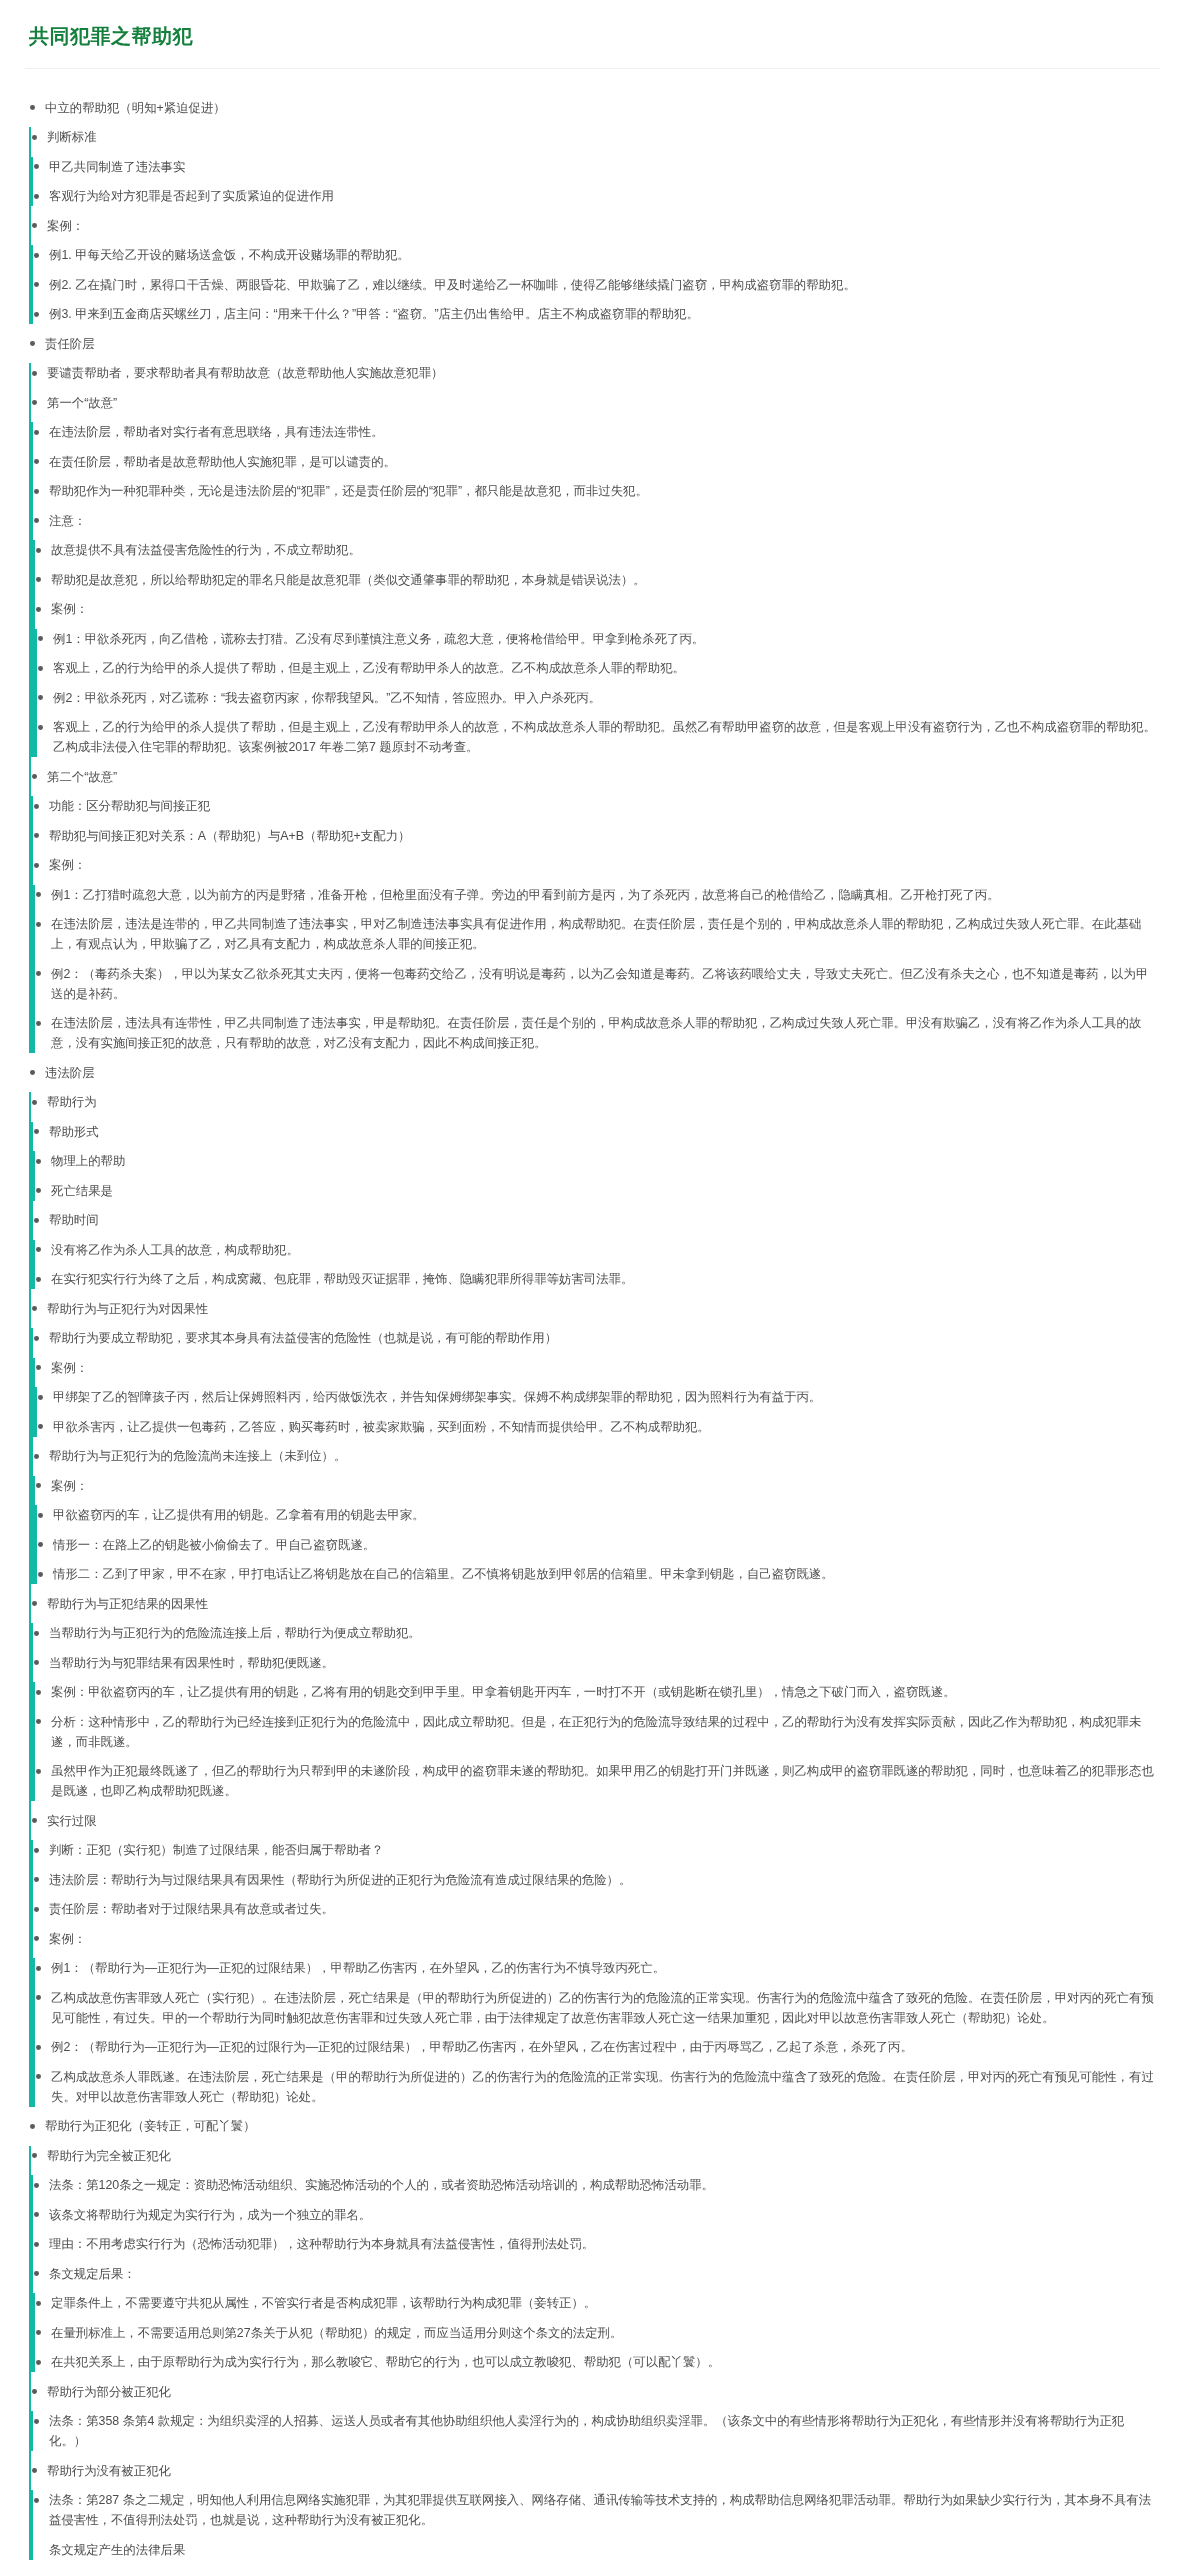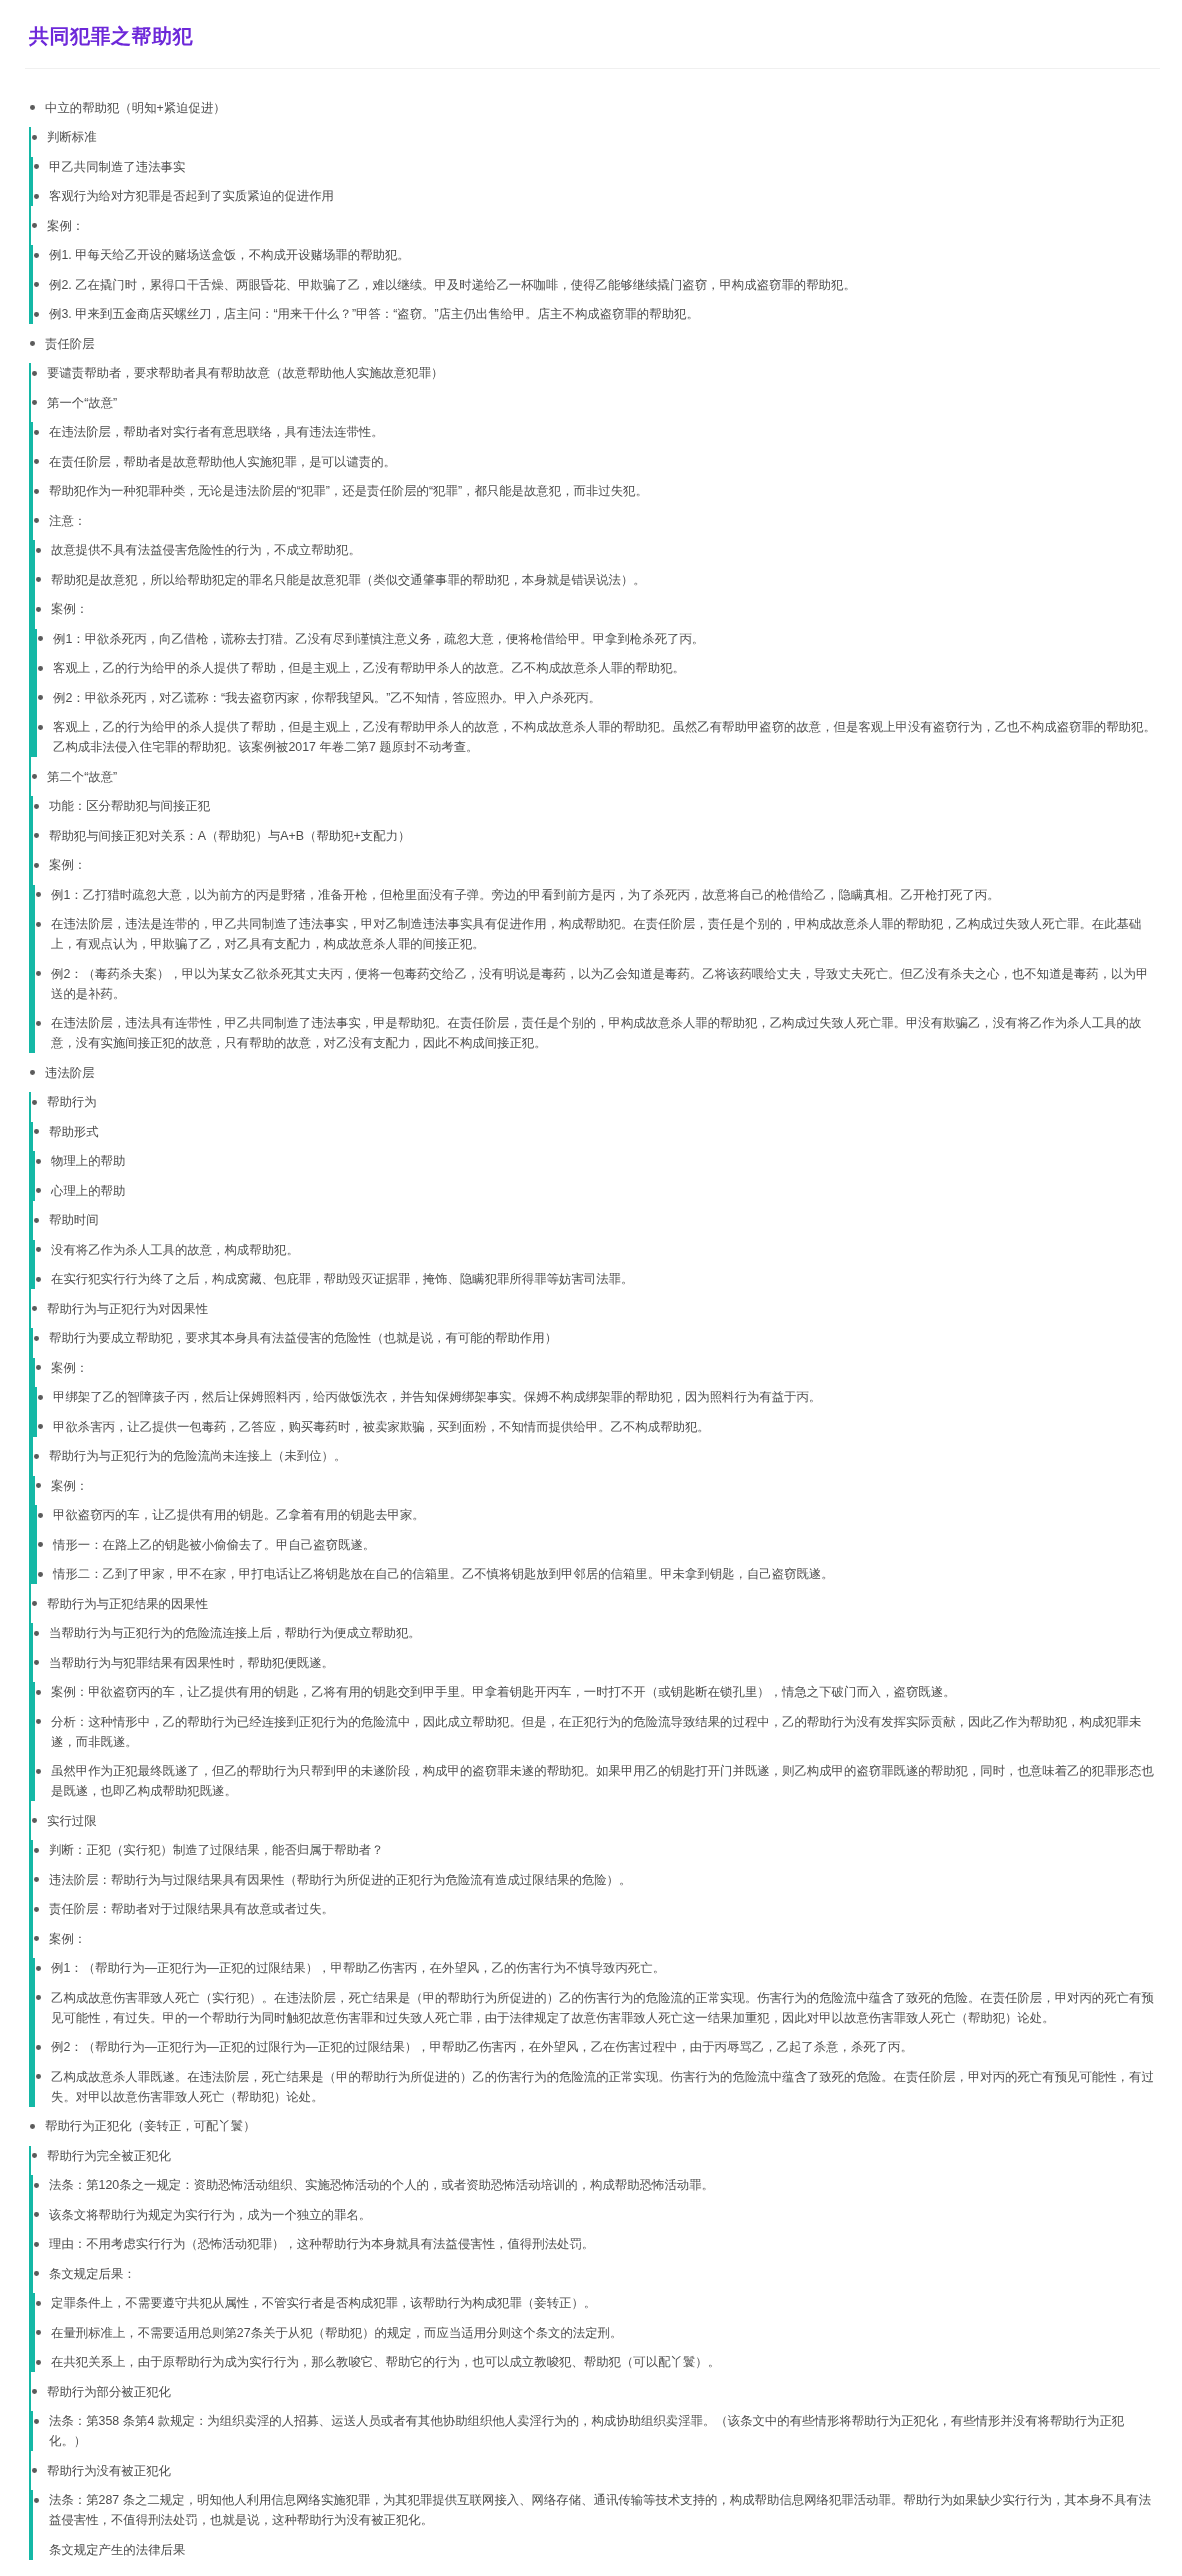--- a/index.html
+++ b/index.html
@@ -12,21 +12,21 @@
     position:relative;
     background:#ffffff;
     min-height:2539px;
     box-sizing:border-box;
     padding:15.3px 27px 67px 29px;
     border-radius:0 0 1.9px 1.9px;
   }
   .page-title{
     font-size:20px;
     font-weight:700;
-    color:#6d28d9;
+    color:#15803d;
     margin:7.6px 0 18px 0;
     letter-spacing:0.5px;
   }
   .divider{
     border:none;
     border-top:1px solid #f0f0f0;
     margin:0 -3.8px 29px -3.8px;
   }
   ul.ol{list-style:none;margin:0;padding:0;}
   .row{position:relative;padding-left:16px;margin-bottom:9.5px;}
@@ -273,21 +273,21 @@
                   <ul class="ol children">
                     <li>
                       <div class="row">
                         <span class="dot"></span>
                         <span class="txt">物理上的帮助</span>
                       </div>
                     </li>
                     <li>
                       <div class="row">
                         <span class="dot"></span>
-                        <span class="txt">心理上的帮助</span>
+                        <span class="txt">死亡结果是</span>
                       </div>
                     </li>
                   </ul>
                 </li>
                 <li>
                   <div class="row">
                     <span class="dot"></span>
                     <span class="txt">帮助时间</span>
                   </div>
                   <ul class="ol children">

